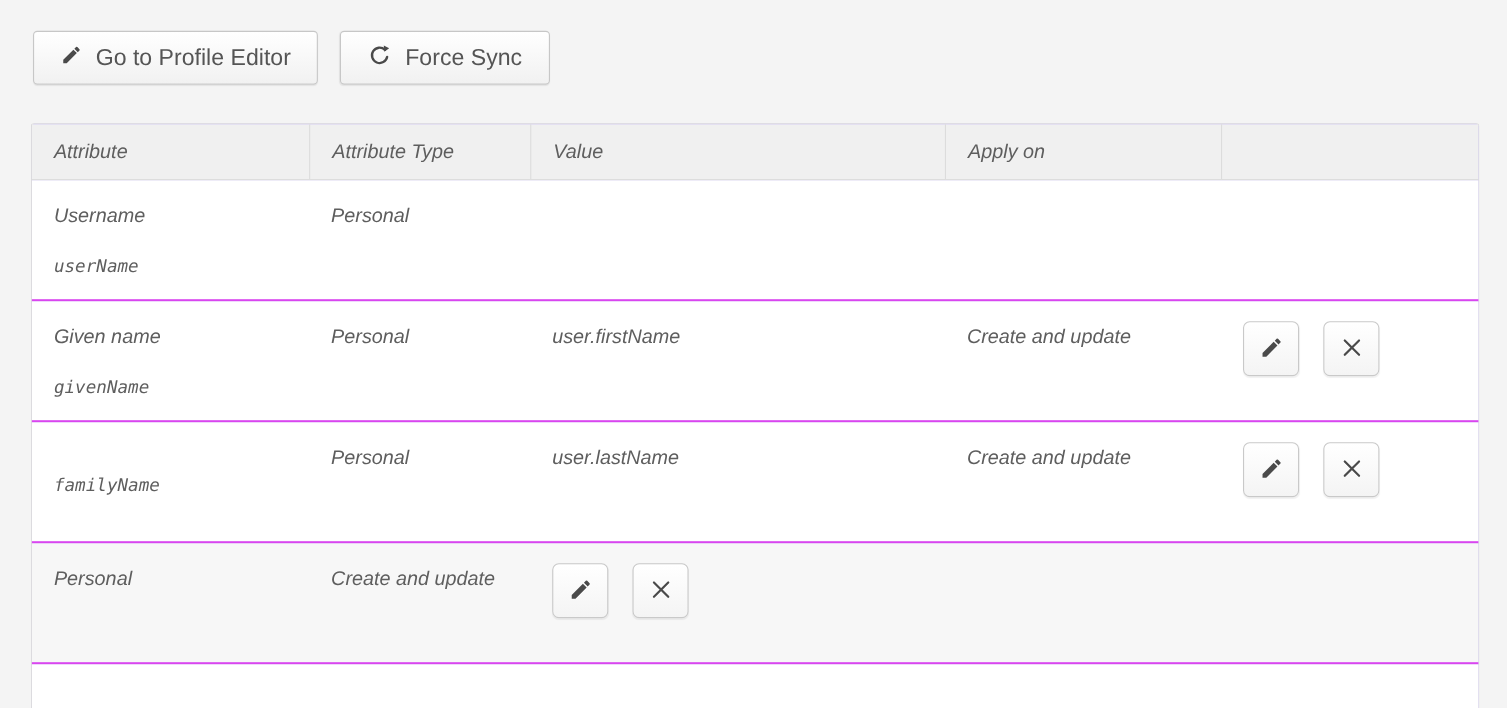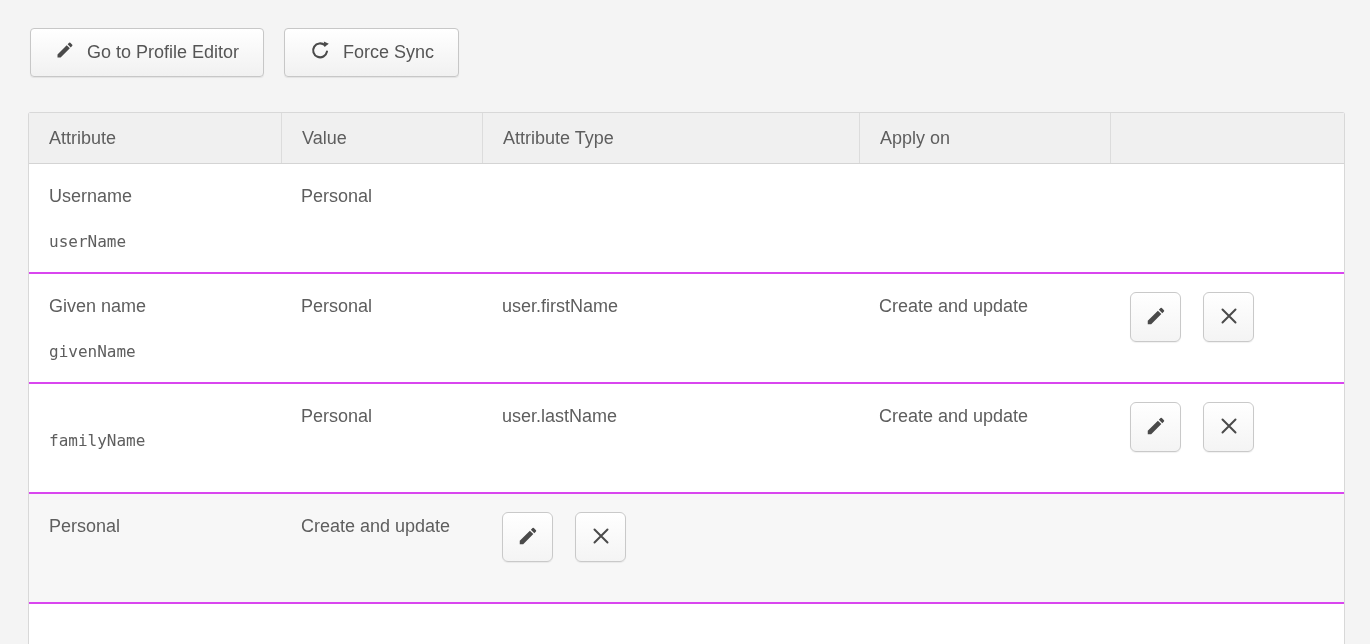--- a/index.html
+++ b/index.html
@@ -14,34 +14,35 @@
   
   .toolbar { position:absolute; left:30px; top:28px; display:flex; gap:20px; }
   .btn {
     height:49px;
     display:inline-flex; align-items:center; gap:12px;
     padding:0 24px;
     background:linear-gradient(#ffffff,#f1f1f1);
     border:1px solid #c7c7c7;
     border-radius:4px;
     box-shadow:0 1px 1px rgba(0,0,0,0.07);
-    font-size:18px; color:#555;
+    font-size:21px; color:#555;
     cursor:pointer;
     font-family:"Liberation Sans", sans-serif;
   }
   .btn svg { flex:0 0 auto; }
 
   
   .attr-table {
     position:absolute; left:28px; top:112px;
     width:1317px;
     background:#c4b5fd;
     border:1px solid #d8d8d8;
     border-bottom:none;
     border-radius:3px 3px 0 0;
+    font-style:italic;
   }
   .grid-row {
     display:grid;
     grid-template-columns:252px 201px 377px 251px 1fr;
   }
   .thead {
     background:#f0f0f0;
     height:51px;
     border-bottom:1px solid #d4d4d4;
   }
@@ -107,22 +108,22 @@
       </svg>
     </span>
     <span>Force Sync</span>
   </button>
 </div>
 
 <div class="attr-table">
 
   <div class="grid-row thead">
     <div class="th">Attribute</div>
+    <div class="th">Attribute Type</div>
     <div class="th">Value</div>
-    <div class="th">Attribute Type</div>
     <div class="th">Apply on</div>
     <div class="th"></div>
   </div>
 
   <div class="grid-row row">
     <div class="cell">
       <div class="attr-name">Username</div>
       <div class="attr-var">userName</div>
     </div>
     <div class="cell">Personal</div>

